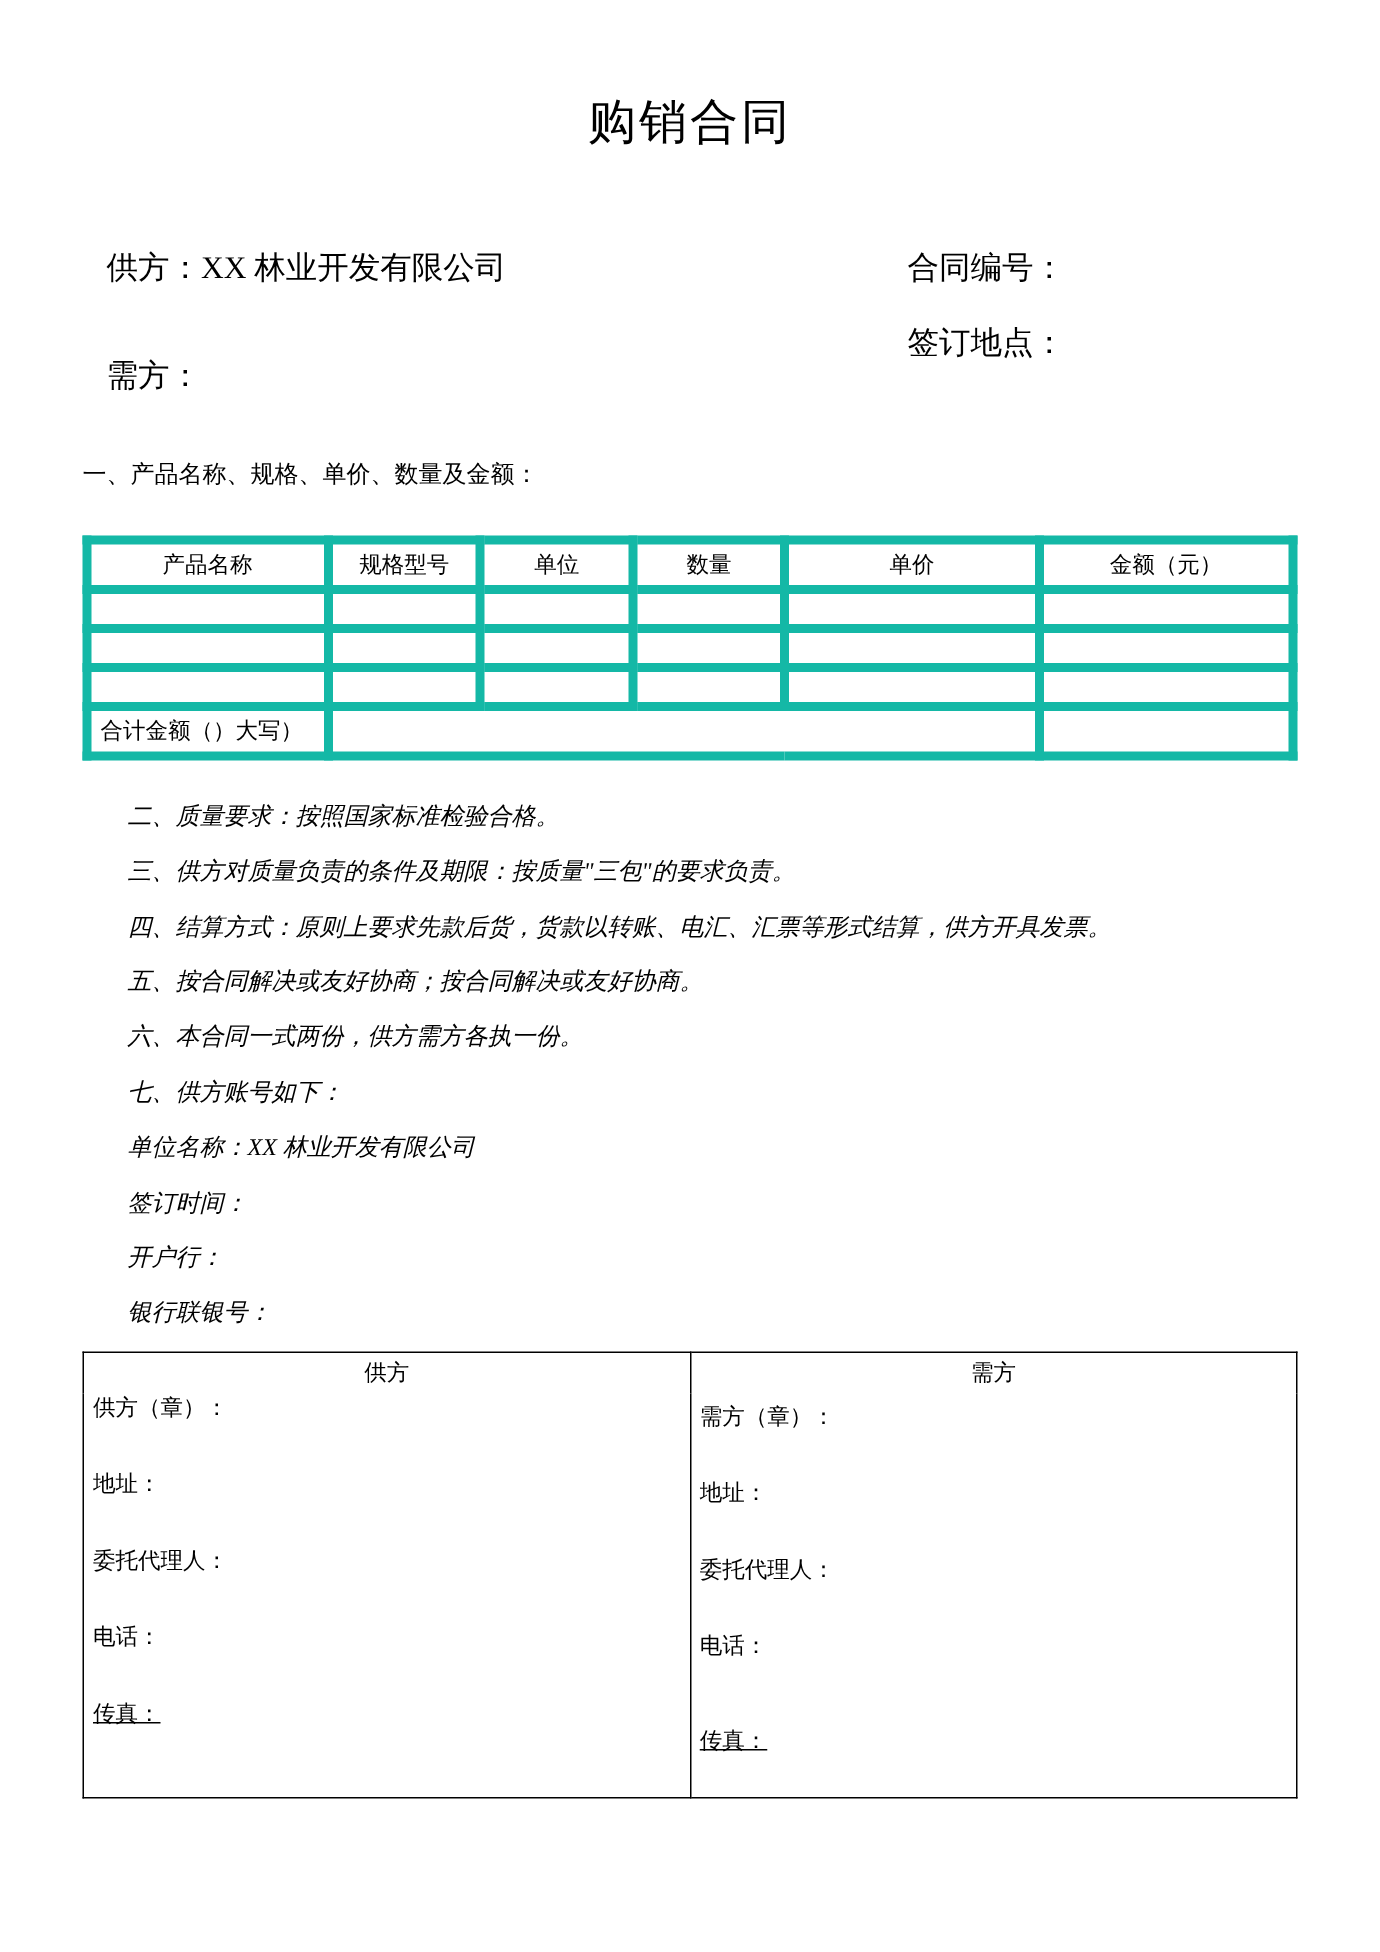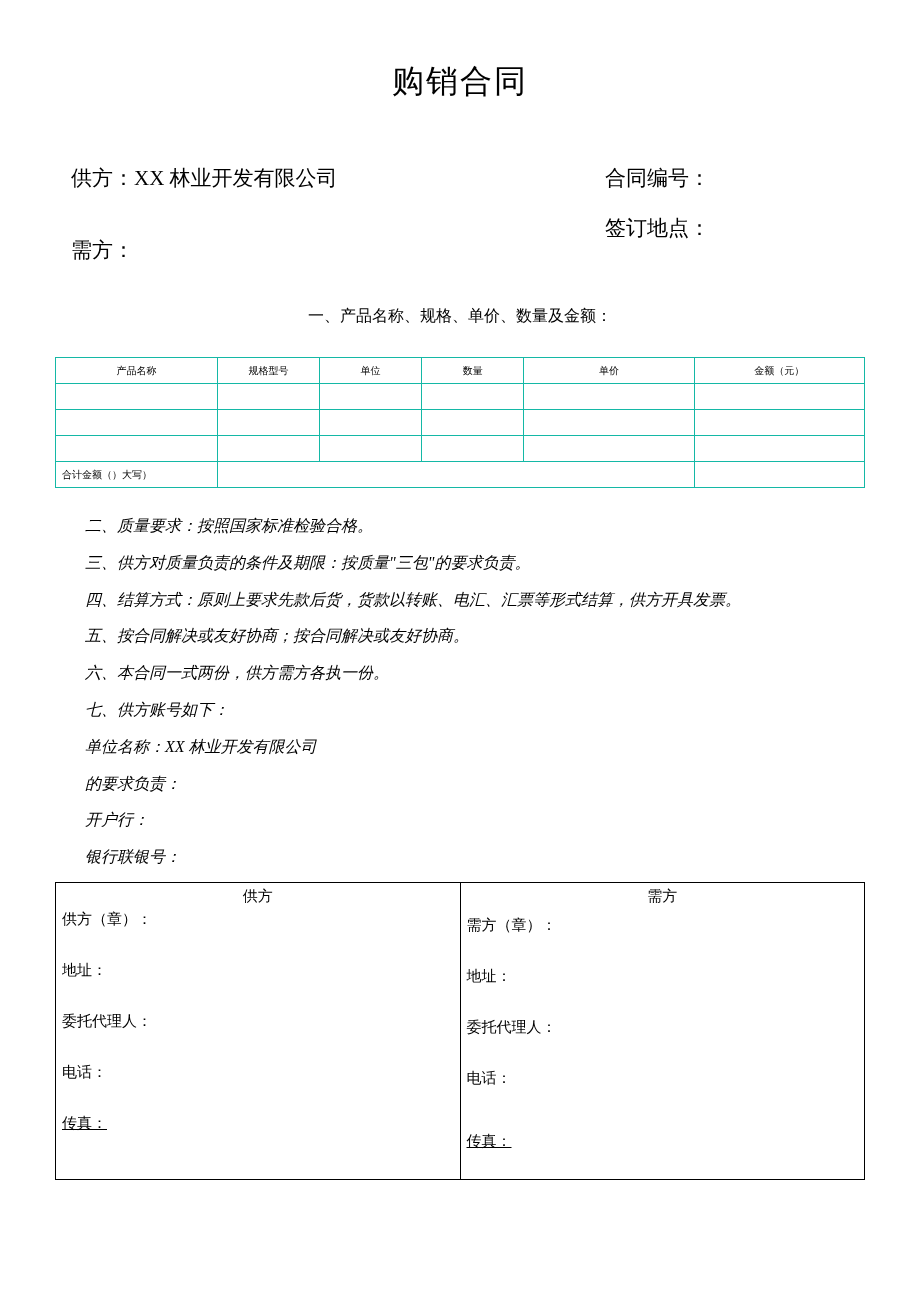--- a/index.html
+++ b/index.html
@@ -32,31 +32,30 @@
     }
     .header-line {
       margin-bottom: 22px;
       font-size: 21px;
     }
     .indent { padding-left: 16px; }
     .section-intro {
       margin-top: 10px;
       margin-bottom: 30px;
       font-size: 16px;
-      text-align: center;
     }
     table {
       width: 100%;
       border-collapse: collapse;
       margin-bottom: 20px;
     }
     table.products th, table.products td {
-      border: 1px solid #14b8a6;
+      border: 6px solid #14b8a6;
       padding: 4px 6px;
-      font-size: 10px;
+      font-size: 15px;
       font-weight: normal;
       text-align: center;
       height: 26px;
     }
     table.products th { font-weight: normal; }
     .body-text {
       font-size: 16px;
       line-height: 2.3;
       padding-left: 30px;
       font-style: italic;
@@ -152,21 +151,21 @@
 </table>
 
 <div class="body-text">
   <p class="p">二、质量要求：按照国家标准检验合格。</p>
   <p class="p">三、供方对质量负责的条件及期限：按质量"三包"的要求负责。</p>
   <p class="p">四、结算方式：原则上要求先款后货，货款以转账、电汇、汇票等形式结算，供方开具发票。</p>
   <p class="p">五、按合同解决或友好协商；按合同解决或友好协商。</p>
   <p class="p">六、本合同一式两份，供方需方各执一份。</p>
   <p class="p">七、供方账号如下：</p>
   <p class="p">单位名称：XX 林业开发有限公司</p>
-  <p class="p">的要求负责：</p>
+  <p class="p">签订时间：</p>
   <p class="p">开户行：</p>
   <p class="p">银行联银号：</p>
 </div>
 
 <table class="sign">
   <tbody>
       <tr>
     <th style="width:50%">供方</th>
     <th style="width:50%">需方</th>
   </tr>

